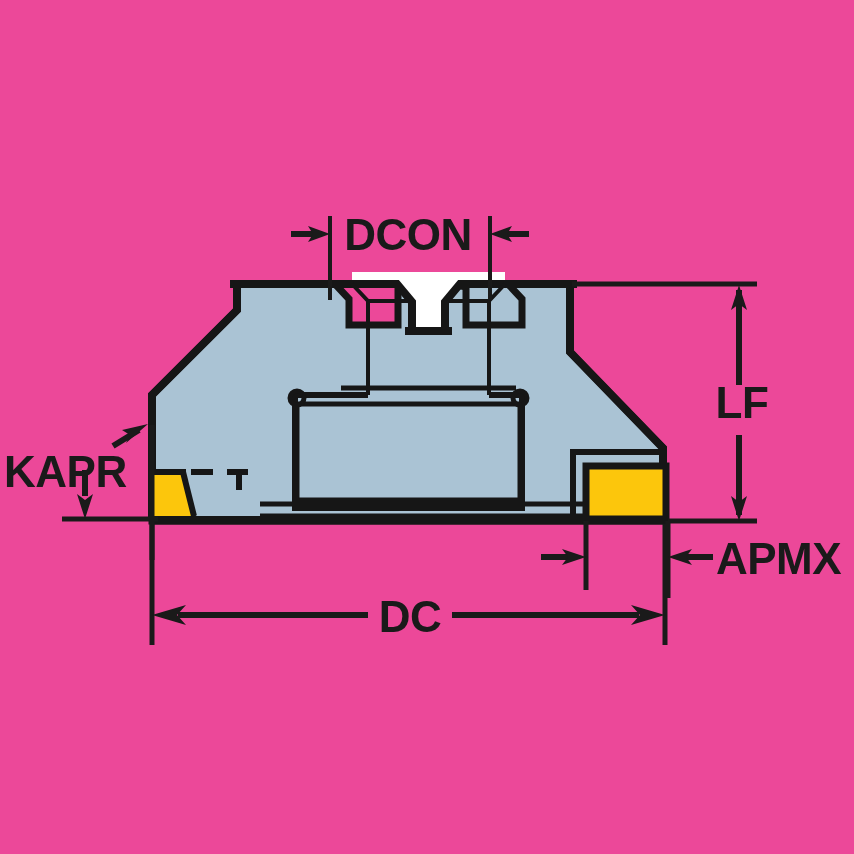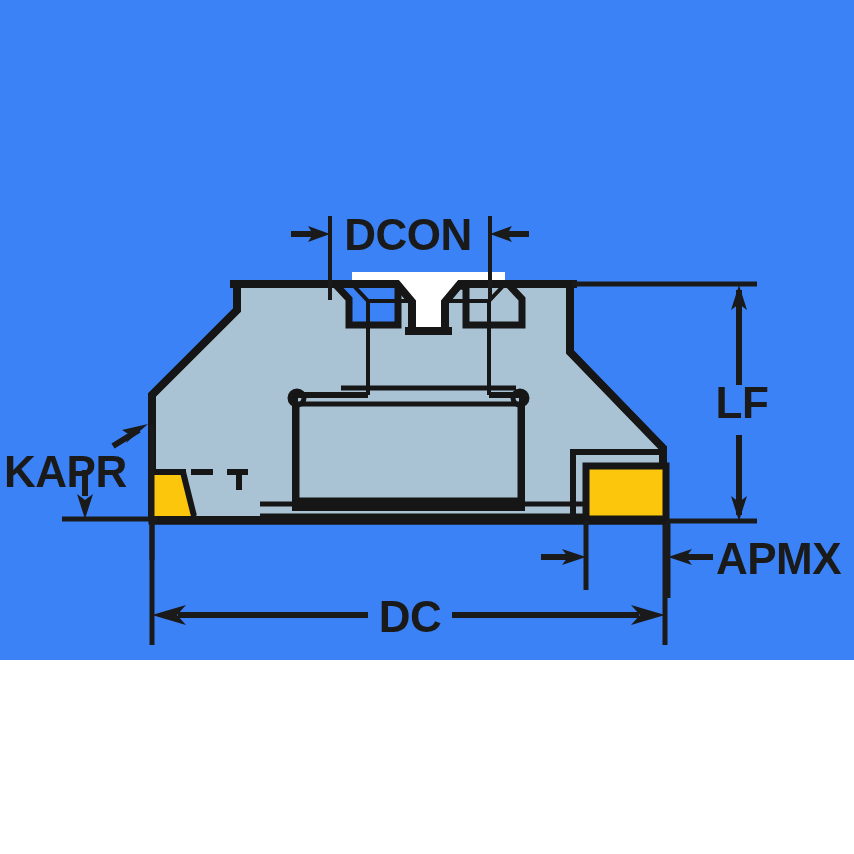--- a/index.html
+++ b/index.html
@@ -10,22 +10,22 @@
   }
   body {
     width: 854px;
     height: 854px;
     font-family: "Liberation Sans", sans-serif;
     overflow: hidden;
   }
   #stage {
     position: relative;
     width: 854px;
-    height: 660px;
-    background: #3b82f6;
+    height: 854px;
+    background: #ec4899;
   }
   #drawing {
     display: block;
     width: 854px;
     height: 854px;
   }
   .dim-label {
     font-family: "Liberation Sans", sans-serif;
     font-weight: bold;
     font-size: 44px;

